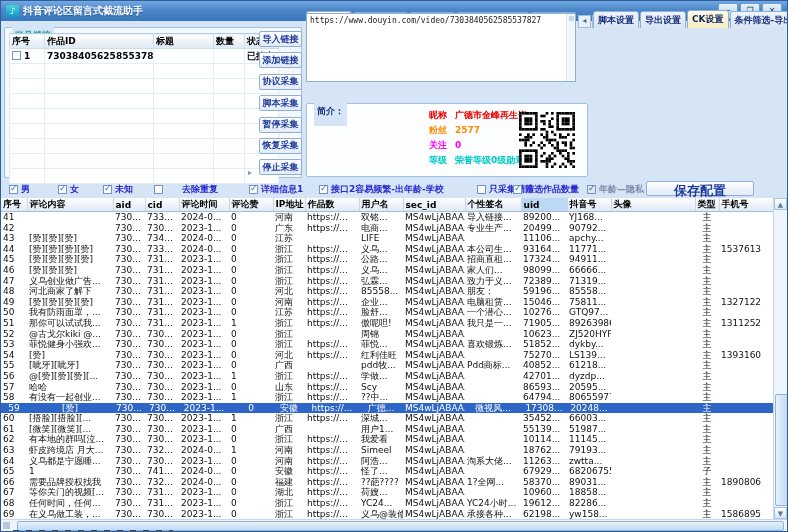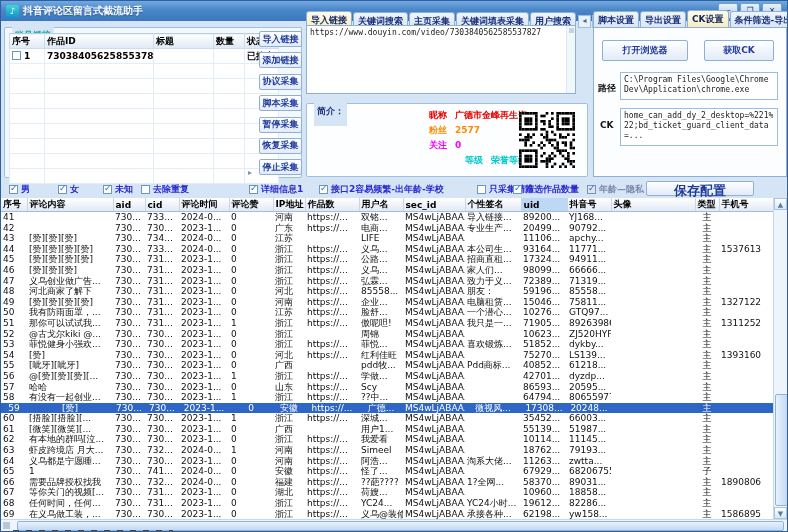--- a/index.html
+++ b/index.html
@@ -35,21 +35,21 @@
   .btn{height:16px;font-size:9px;font-weight:bold;color:#1f3c9c;font-family:inherit;
     background:linear-gradient(#ffffff,#e2ebf8);border:1px solid #8fb0d4;border-radius:2px;padding:0;cursor:default;}
   
   .tab-strip{position:absolute;display:flex;align-items:flex-end;height:17px;}
   .tab{font-size:9px;font-weight:bold;color:#1a2f7a;background:linear-gradient(#eef4fb,#d8e5f4);
     border:1px solid #8fb0d4;border-bottom:none;border-radius:3px 3px 0 0;padding:2px 4px 1px;margin-right:1px;white-space:nowrap;}
   .tab.active{background:linear-gradient(#fefbe9,#f6ecc0);padding-bottom:2px;color:#10245f;}
   .tab-arrow{font-size:8px;color:#4a6a8a;border:1px solid #9cbede;background:#e8f1fa;
     width:11px;height:11px;line-height:10px;text-align:center;margin-left:1px;margin-bottom:1px;}
   
-  .url-box{position:absolute;left:305px;top:24px;width:270px;height:69px;background:#fff;
+  .url-box{position:absolute;left:305px;top:12px;width:270px;height:69px;background:#fff;
     border:1px solid #8fb0d4;box-sizing:border-box;}
   .url-text{font-family:"DejaVu Sans Mono","Liberation Mono",monospace;font-size:8px;color:#222;
     padding:2px 10px 0 3px;word-break:break-all;}
   .url-scroll{position:absolute;top:0;right:0;bottom:0;width:8px;background:#f2f7fc;border-left:1px solid #dce8f4;}
   .url-scroll::before{content:"";display:block;width:5px;height:5px;margin:2px auto 0;background:#c4d4e4;}
   
   .intro-fields{position:absolute;left:98px;top:6px;display:flex;flex-direction:column;gap:4px;}
   .intro-row{font-size:9px;height:11px;line-height:11px;white-space:nowrap;padding-left:24px;}
   .intro-label{font-weight:bold;margin-right:8px;}
   .intro-value{font-weight:bold;}
@@ -217,21 +217,21 @@
     <div class="url-text">https://www.douyin.com/video/7303840562585537827</div>
     <div class="url-scroll"></div>
   </div>
 
   <div class="gbox" style="left:305px;top:102px;width:282px;height:74px;background:#fdfeff;">
     <span class="gbox-label" style="color:#1a2f7a;">简介：</span>
     <div class="intro-fields">
         <div class="intro-row"><span class="intro-label" style="color: rgb(230, 0, 0);">昵称</span><span class="intro-value" style="color: rgb(230, 0, 0);">广德市金峰再生资</span></div>
         <div class="intro-row"><span class="intro-label" style="color: rgb(255, 138, 0);">粉丝</span><span class="intro-value" style="color: rgb(255, 138, 0);">2577</span></div>
         <div class="intro-row"><span class="intro-label" style="color: rgb(255, 0, 255);">关注</span><span class="intro-value" style="color: rgb(255, 0, 255);">0</span></div>
-        <div class="intro-row"><span class="intro-label" style="color: rgb(0, 200, 200); margin-left: 36px;">等级</span><span class="intro-value" style="color: rgb(0, 200, 200); margin-top: 12px;">荣誉等级0级勋章</span></div>
+        <div class="intro-row"><span class="intro-label" style="color: rgb(0, 200, 200);">等级</span><span class="intro-value" style="color: rgb(0, 200, 200); margin-top: 12px;">荣誉等级0级勋章</span></div>
       </div>
     <svg class="qr" viewBox="0 0 21 21" fill="#000">
         <rect x="0" y="0" width="1" height="1"></rect>
         <rect x="1" y="0" width="1" height="1"></rect>
         <rect x="2" y="0" width="1" height="1"></rect>
         <rect x="3" y="0" width="1" height="1"></rect>
         <rect x="4" y="0" width="1" height="1"></rect>
         <rect x="5" y="0" width="1" height="1"></rect>
         <rect x="6" y="0" width="1" height="1"></rect>
         <rect x="10" y="0" width="1" height="1"></rect>
@@ -428,43 +428,35 @@
   </div>
 
   <div class="tab-strip" style="left:592px;top:10px;">
     <span style="display:flex;align-items:flex-end;">
         <div class="tab">脚本设置</div>
         <div class="tab">导出设置</div>
         <div class="tab active">CK设置</div>
         <div class="tab">条件筛选-导出</div>
       </span>
   </div>
-  <div class="rbox">
-    <button class="rp-btn" style="left:8px;top:12px;width:86px;">打开浏览器</button>
-    <button class="rp-btn" style="left:110px;top:12px;width:70px;">获取CK</button>
-    <span class="rp-label" style="left:4px;top:54px;">路径</span>
-    <div class="rp-box" style="left:26px;top:44px;width:158px;height:28px;">C:\Program Files\Google\Chrome Dev\Application\chrome.exe</div>
-    <span class="rp-label" style="left:6px;top:92px;">CK</span>
-    <div class="rp-box" style="left:26px;top:80px;width:158px;height:38px;">home_can_add_dy_2_desktop=%221%22;bd_ticket_guard_client_data=...</div>
-  </div>
 
   <div class="filter-bar">
       <span class="fitem" style="left: 8px;">
         <span class="cbx checked"></span>
         <span class="flabel">男</span>
       </span>
       <span class="fitem" style="left: 57px;">
         <span class="cbx checked"></span>
         <span class="flabel">女</span>
       </span>
       <span class="fitem" style="left: 102px;">
         <span class="cbx checked"></span>
         <span class="flabel">未知</span>
       </span>
-      <span class="fitem" style="left: 140px;">
+      <span class="fitem" style="left: 153px; gap: 16px;">
         <span class="cbx"></span>
         <span class="flabel">去除重复</span>
       </span>
       <span class="fitem" style="left: 248px;">
         <span class="cbx checked"></span>
         <span class="flabel">详细信息1</span>
       </span>
       <span class="fitem" style="left: 318px;">
         <span class="cbx checked"></span>
         <span class="flabel">接口2容易频繁-出年龄-学校</span>

